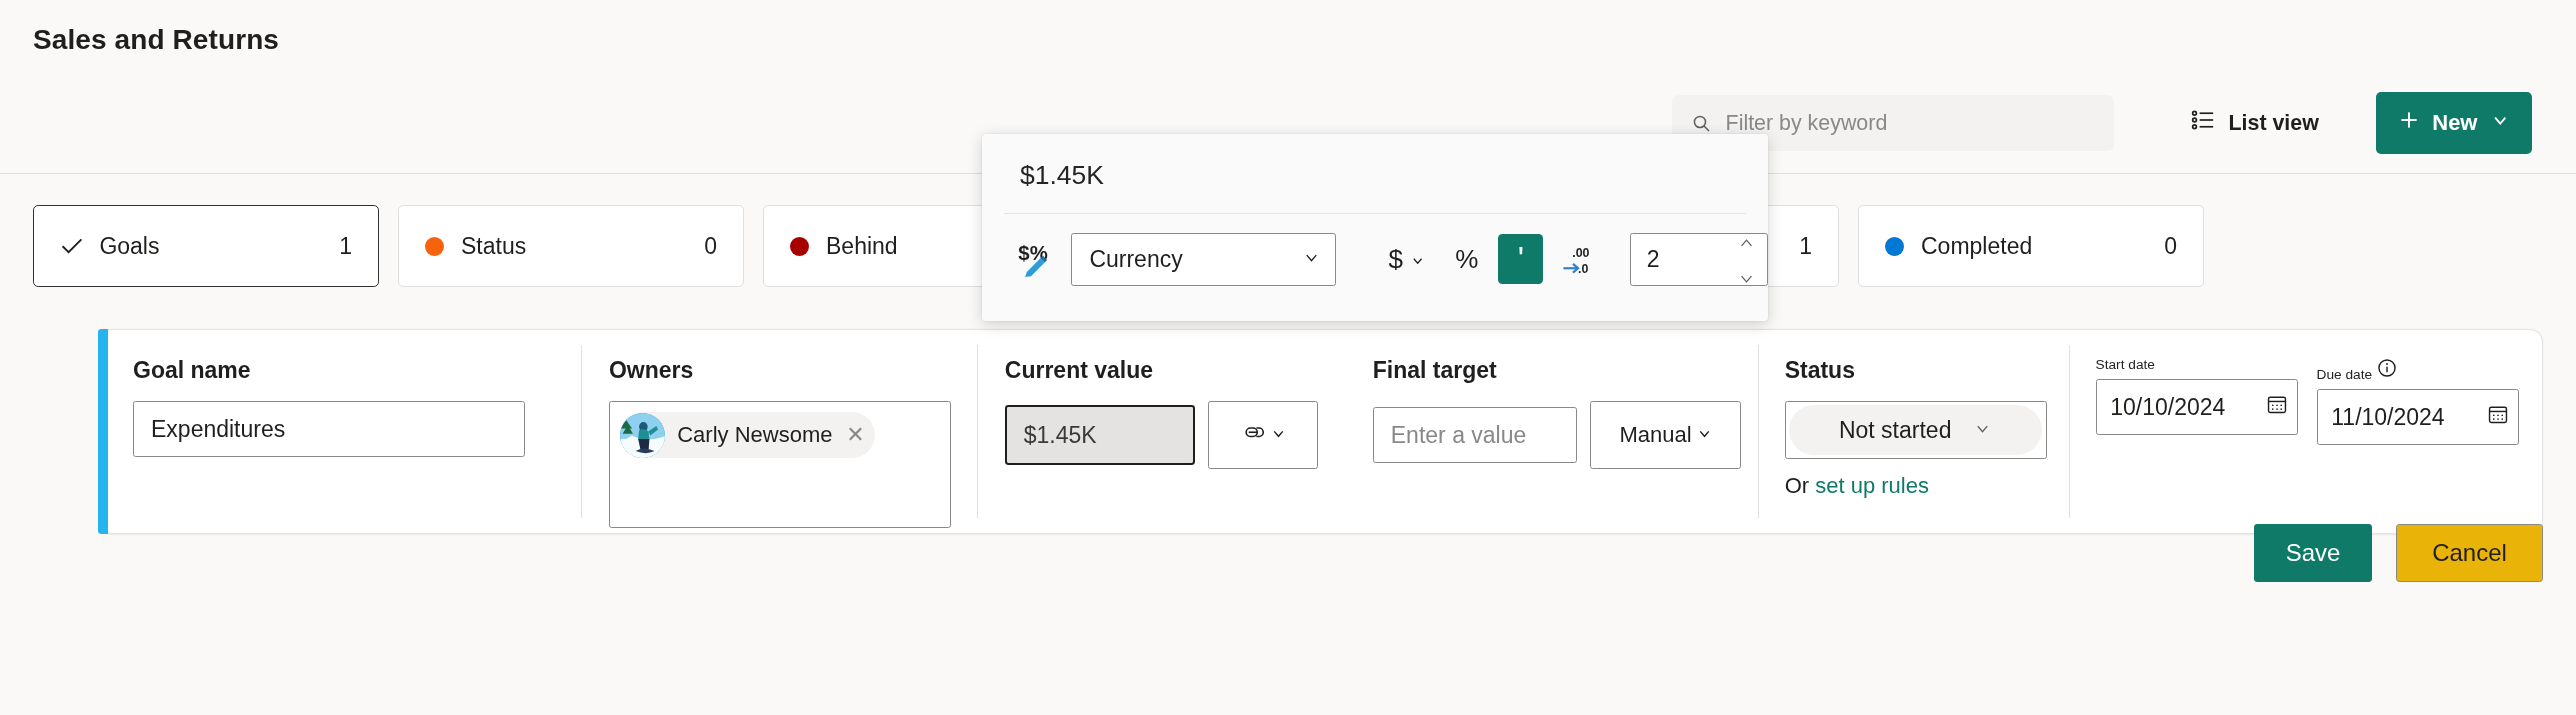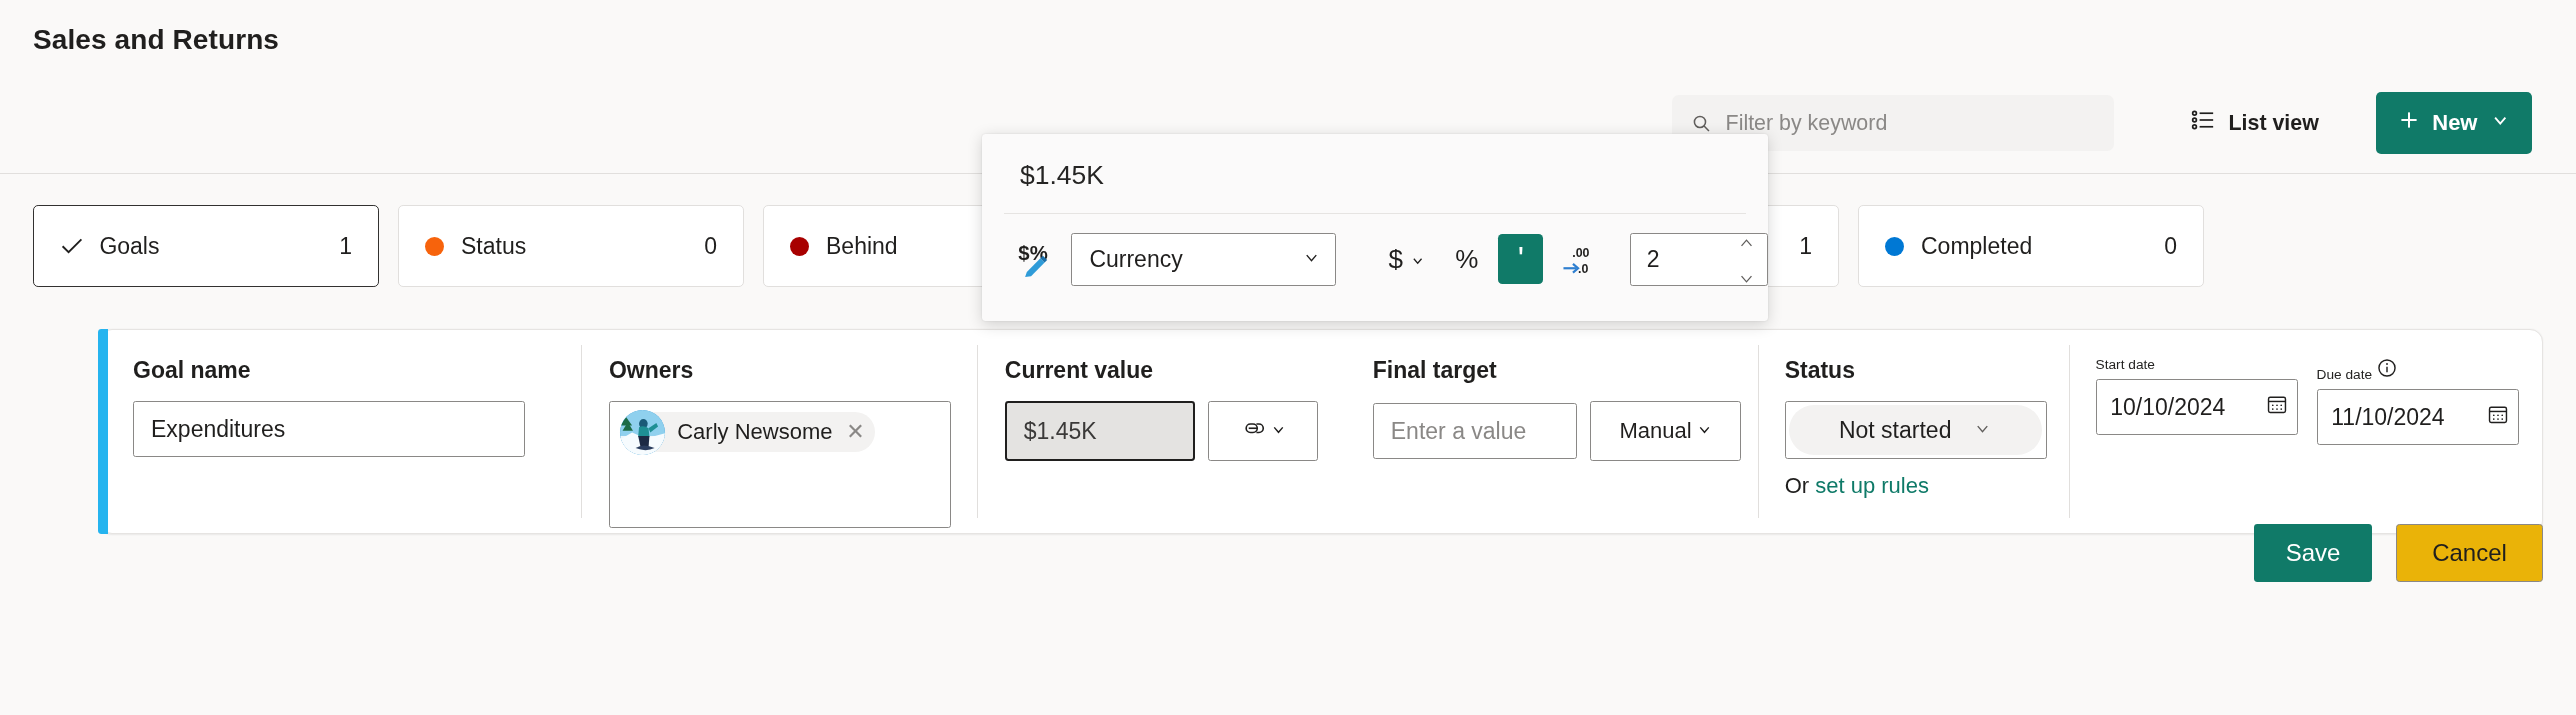--- a/index.html
+++ b/index.html
@@ -92,39 +92,39 @@
   .txtinput {
     height: 56px; border: 0.9px solid #8a8886; border-radius: 2.6px; background: #fff;
     display: flex; align-items: center; padding: 0 17px;
     font-size: 23px; color: #201f1e; width: 100%;
   }
   .owners-box {
     width: 342px; height: 127px; border: 0.9px solid #8a8886; border-radius: 2.6px;
     background: #fff; padding: 10.3px;
   }
   .owner-pill {
-    display: inline-flex; align-items: center; height: 40px;
+    display: inline-flex; align-items: center; height: 46px;
     background: #f3f2f1; border-radius: 24px; padding: 0 10.3px 0 0;
   }
   .avatar {
     width: 45px; height: 45px; border-radius: 50%; overflow: hidden; flex: none;
     margin-right: 12px; position: relative; background: #4aa3d8;
   }
   .avatar svg { display: block; }
   .owner-name { font-size: 22px; color: #201f1e; margin-right: 13.7px; white-space: nowrap; }
   .owner-x { font-size: 22px; color: #8a8886; cursor: pointer; }
 
   .row-inline { display: flex; align-items: center; gap: 13.7px; }
   .cur-input {
     width: 190px; height: 60px; background: #e4e3e1; border: 2.6px solid #201f1e;
     border-radius: 3.4px; display: flex; align-items: center; padding: 0 17px;
     font-size: 23px; color: #3b3a39; cursor: pointer;
   }
   .sm-btn {
-    height: 60px; border: 0.9px solid #8a8886; border-radius: 2.6px; background: #fff;
+    height: 68px; border: 0.9px solid #8a8886; border-radius: 2.6px; background: #fff;
     display: flex; align-items: center; justify-content: center; gap: 4px;
     padding: 0 15.4px; cursor: pointer; font-size: 22px; color: #201f1e;
   }
   .target-input {
     width: 204px; height: 56px; border: 0.9px solid #8a8886; border-radius: 2.6px; background:#fff;
     display: flex; align-items: center; padding: 0 17px; font-size: 23px; color: #8a8886;
   }
   .status-ctl {
     width: 262px; height: 58px; border: 0.9px solid #8a8886; border-radius: 2.6px; background: #fff;
     display: flex; align-items: center; padding: 3.4px; cursor: pointer;

